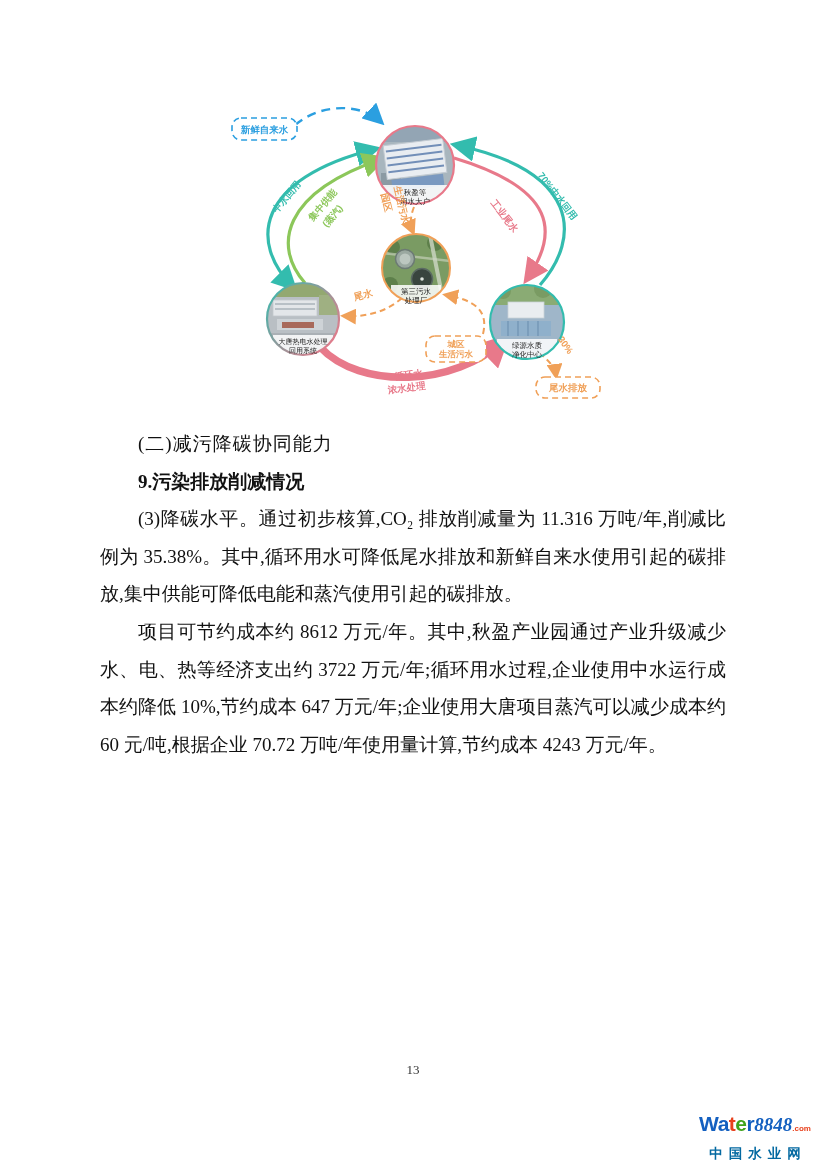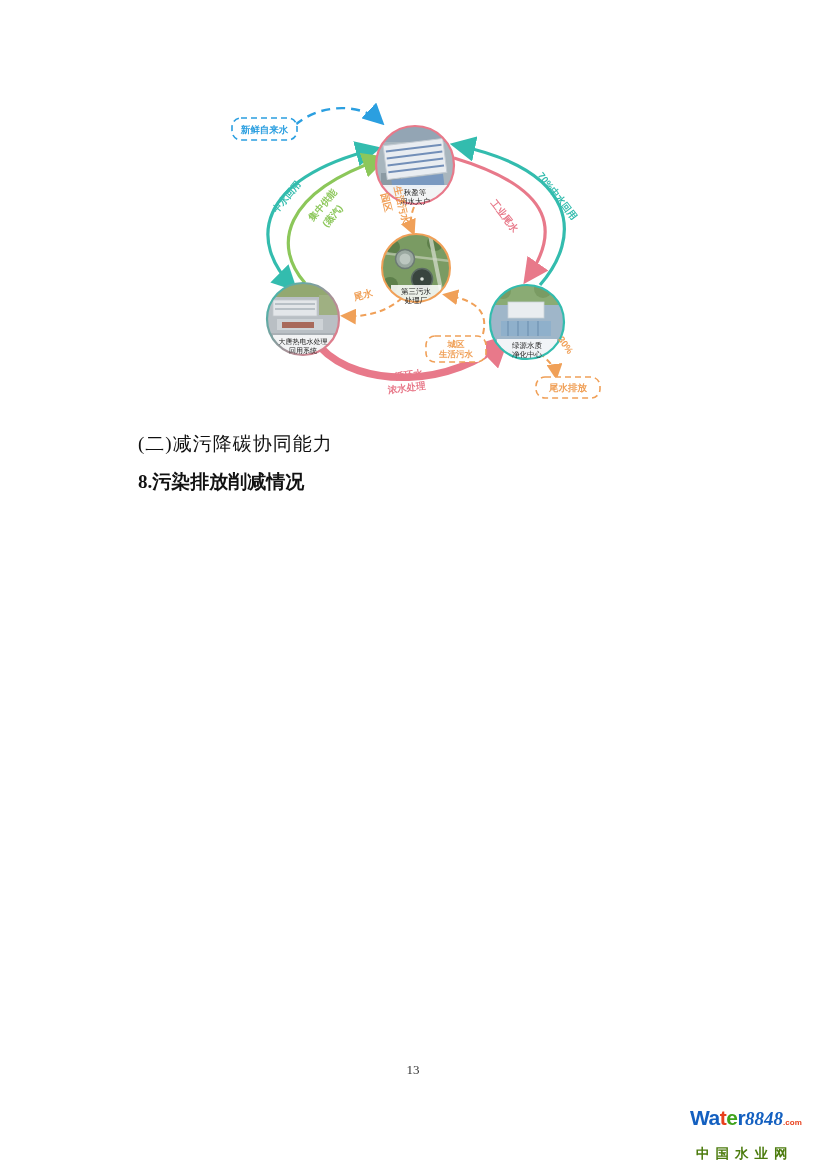--- a/index.html
+++ b/index.html
@@ -11,31 +11,31 @@
   .node-label{font-size:7.5px;fill:#222;}
   .node-label-sm{font-size:7px;fill:#222;}
   .box-label{font-size:9.5px;font-weight:600;}
   .box-label-sm{font-size:8.5px;font-weight:600;}
   .content{position:absolute;left:100px;top:425px;width:626px;}
   .content p{margin:0;line-height:37.6px;font-size:19px;text-align:justify;text-indent:2em;font-family:Liberation Serif, serif;}
   .h-kai{font-weight:normal;letter-spacing:1px;}
   .h-bold{font-weight:bold;}
   .page-number{position:absolute;top:1062px;left:0;width:100%;text-align:center;
                font-size:13px;color:#333;}
-  .logo{position:absolute;right:6px;bottom:8px;width:130px;text-align:left;
+  .logo{position:absolute;right:6px;bottom:8px;width:130px;text-align:center;
         font-family:"Liberation Sans","DejaVu Sans",sans-serif;line-height:1.05;}
   .logo-line1{white-space:nowrap;}
   .lg{font-weight:bold;font-size:21px;letter-spacing:-0.5px;}
   .lg-blue{color:#1460c0;}
   .lg-red{color:#e8401c;}
   .lg-green{color:#3fa31c;}
   .lg-num{color:#1460c0;font-family:"Liberation Serif","DejaVu Serif",serif;
           font-style:italic;font-weight:bold;font-size:19px;}
   .lg-com{color:#e8401c;font-size:8px;font-weight:bold;vertical-align:baseline;}
-  .logo-sub{color:#4d7c0f;font-weight:bold;font-size:13.5px;letter-spacing:6px;margin-top:18px;
+  .logo-sub{color:#0369a1;font-weight:bold;font-size:13.5px;letter-spacing:6px;margin-top:12px;
             margin-left:6px;white-space:nowrap;}
 </style>
 </head>
 <body>
 
 <div class="page">
 
   <svg class="diagram" viewBox="0 0 400 320" xmlns="http://www.w3.org/2000/svg">
     <defs>
       <clipPath id="clip-users">
@@ -183,21 +183,23 @@
     <text class="flow-label" x="330" y="103" text-anchor="middle" fill="#33bcae" transform="rotate(52 330 103)">70%中水回用</text>
     <text class="flow-label" x="277" y="123" text-anchor="middle" fill="#e8798a" transform="rotate(52 277 123)">工业尾水</text>
     <text class="flow-label" x="139" y="203" text-anchor="middle" fill="#f0a058" transform="rotate(-15 139 203)">尾水</text>
     <text class="flow-label" x="184" y="283" text-anchor="middle" fill="#e8798a" transform="rotate(-7 184 283)">循环水</text>
     <text class="flow-label" x="182" y="296" text-anchor="middle" fill="#e8798a" transform="rotate(-7 182 296)">浓水处理</text>
     <text class="flow-label" x="338" y="252" text-anchor="middle" fill="#f0a058" transform="rotate(55 338 252)">30%</text>
   </svg>
 
   <div class="content">
     <p class="h-kai">(二)减污降碳协同能力</p>
-    <p class="h-bold">8.污染排放削减情况</p>
+    <p class="h-bold">9.污染排放削减情况</p>
+    <p>(3)降碳水平。通过初步核算,CO₂ 排放削减量为 11.316 万吨/年,削减比例为 35.38%。其中,循环用水可降低尾水排放和新鲜自来水使用引起的碳排放,集中供能可降低电能和蒸汽使用引起的碳排放。</p>
+    <p>项目可节约成本约 8612 万元/年。其中,秋盈产业园通过产业升级减少水、电、热等经济支出约 3722 万元/年;循环用水过程,企业使用中水运行成本约降低 10%,节约成本 647 万元/年;企业使用大唐项目蒸汽可以减少成本约 60 元/吨,根据企业 70.72 万吨/年使用量计算,节约成本 4243 万元/年。</p>
   </div>
 
   <div class="page-number">13</div>
 
   <div class="logo">
     <div class="logo-line1">
       <span class="lg lg-blue">Wa</span><span class="lg lg-red">t</span><span class="lg lg-green">e</span><span class="lg lg-blue">r</span><span class="lg-num">8848</span><span class="lg-com">.com</span>
     </div>
     <div class="logo-sub">中国水业网</div>
   </div>

